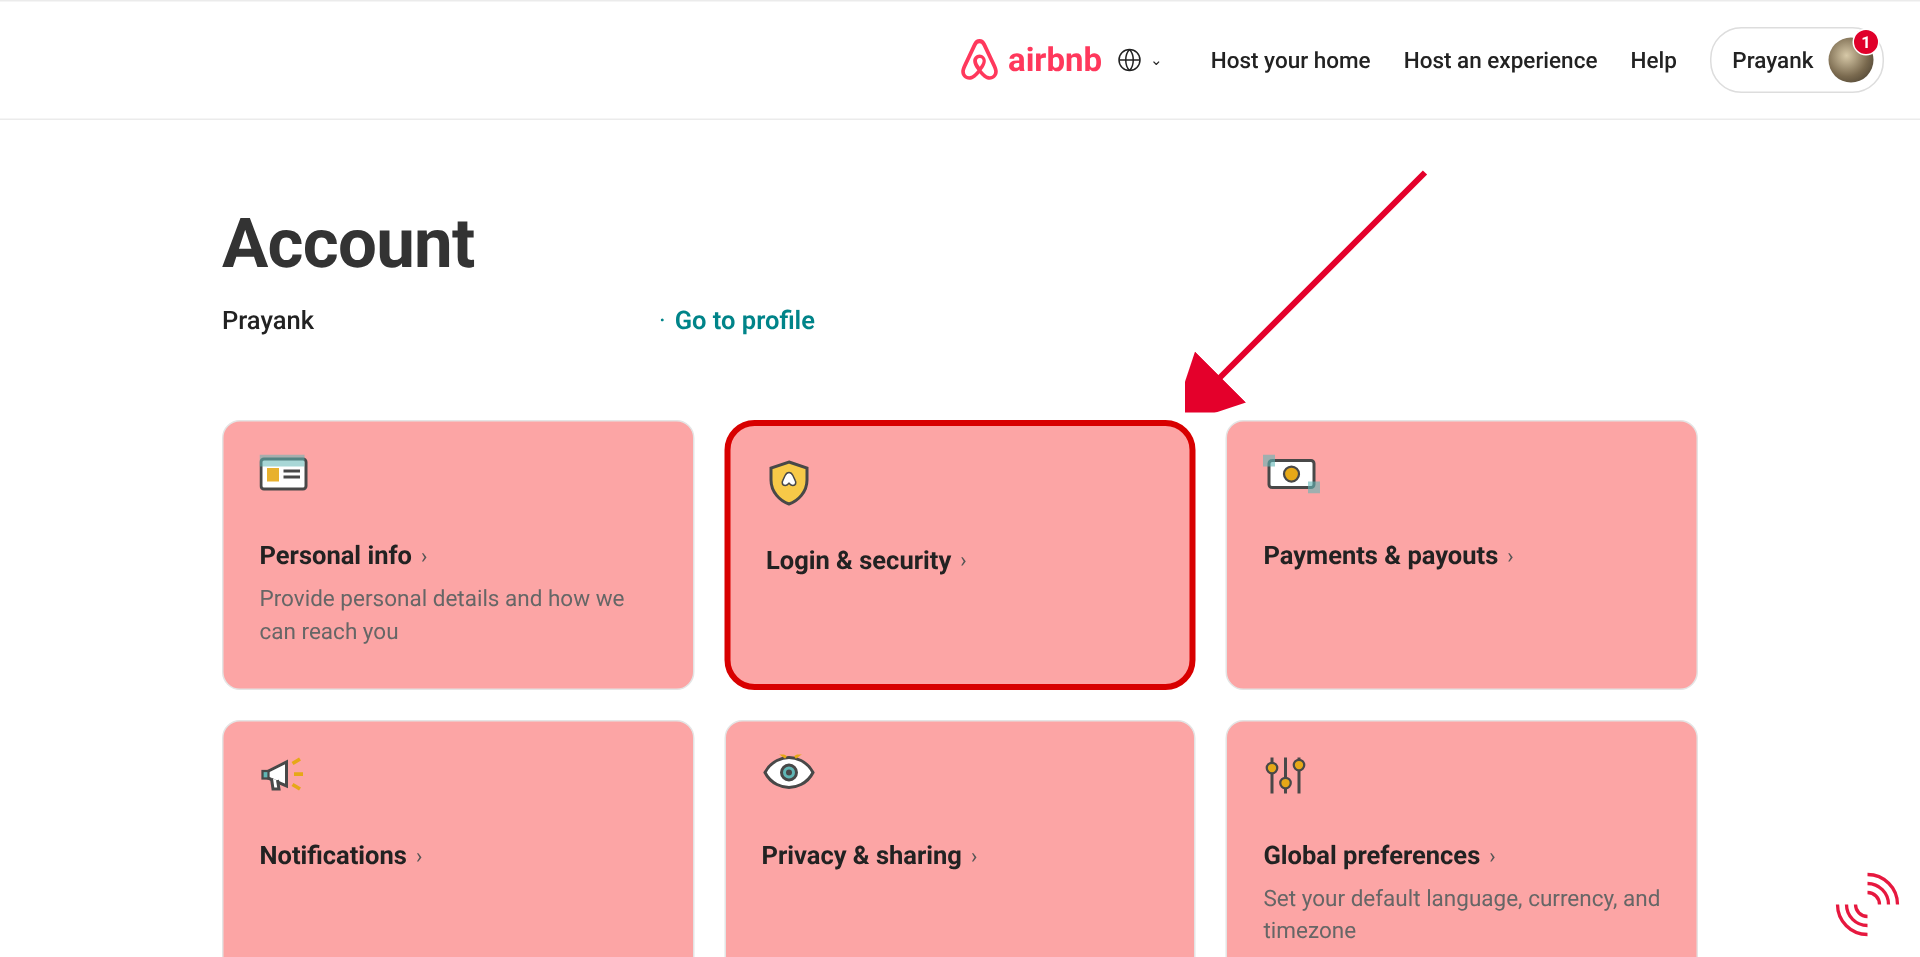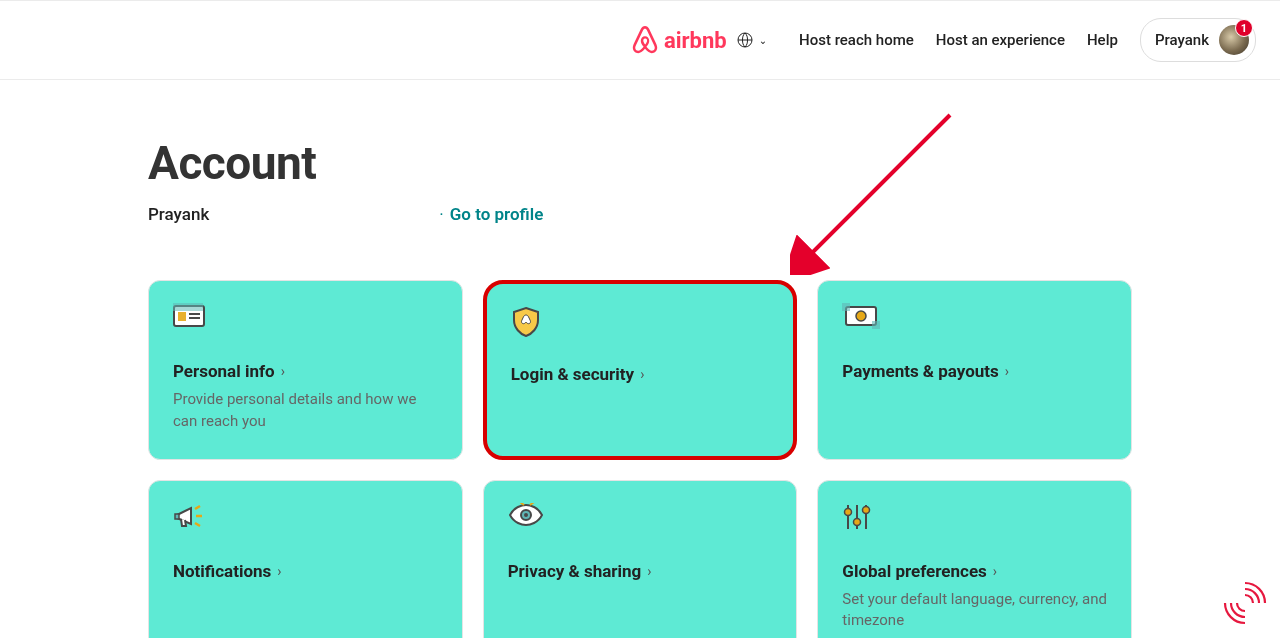--- a/index.html
+++ b/index.html
@@ -101,21 +101,21 @@
       display: grid;
       grid-template-columns: repeat(3, 1fr);
       gap: 20px;
       margin-top: 56px;
     }
     .card {
       border: 1px solid #e4e4e4;
       border-radius: 12px;
       padding: 22px 24px 26px;
       cursor: pointer;
-      background: #5eead4;
+      background: #fca5a5;
       min-height: 172px;
     }
     .card.highlight {
       border: 4px solid #D80000;
       border-radius: 20px;
     }
     .card-icon { height: 34px; margin-bottom: 24px; }
     .card-title-row { display: flex; align-items: center; gap: 6px; margin-bottom: 8px; }
     .card-title { font-size: 17px; font-weight: 700; color: #222; }
     .card-chev { color: #555; font-size: 14px; }
@@ -145,21 +145,21 @@
     <span>airbnb</span>
   </div>
   <div class="header-right">
     <div class="globe-picker">
       <svg viewBox="0 0 16 16" fill="none" stroke="#222" stroke-width="1">
         <circle cx="8" cy="8" r="7"></circle>
         <path d="M1 8h14M8 1c2 2 2.5 4 2.5 7S10 13 8 15M8 1c-2 2-2.5 4-2.5 7S6 13 8 15"></path>
       </svg>
       <span class="chev-down">⌄</span>
     </div>
-    <span class="header-link">Host reach home</span>
+    <span class="header-link">Host your home</span>
     <span class="header-link">Host an experience</span>
     <span class="header-link">Help</span>
     <div class="user-pill">
       <span class="user-pill-name">Prayank</span>
       <div class="avatar">
         <div class="badge">1</div>
       </div>
     </div>
   </div>
 </header>

